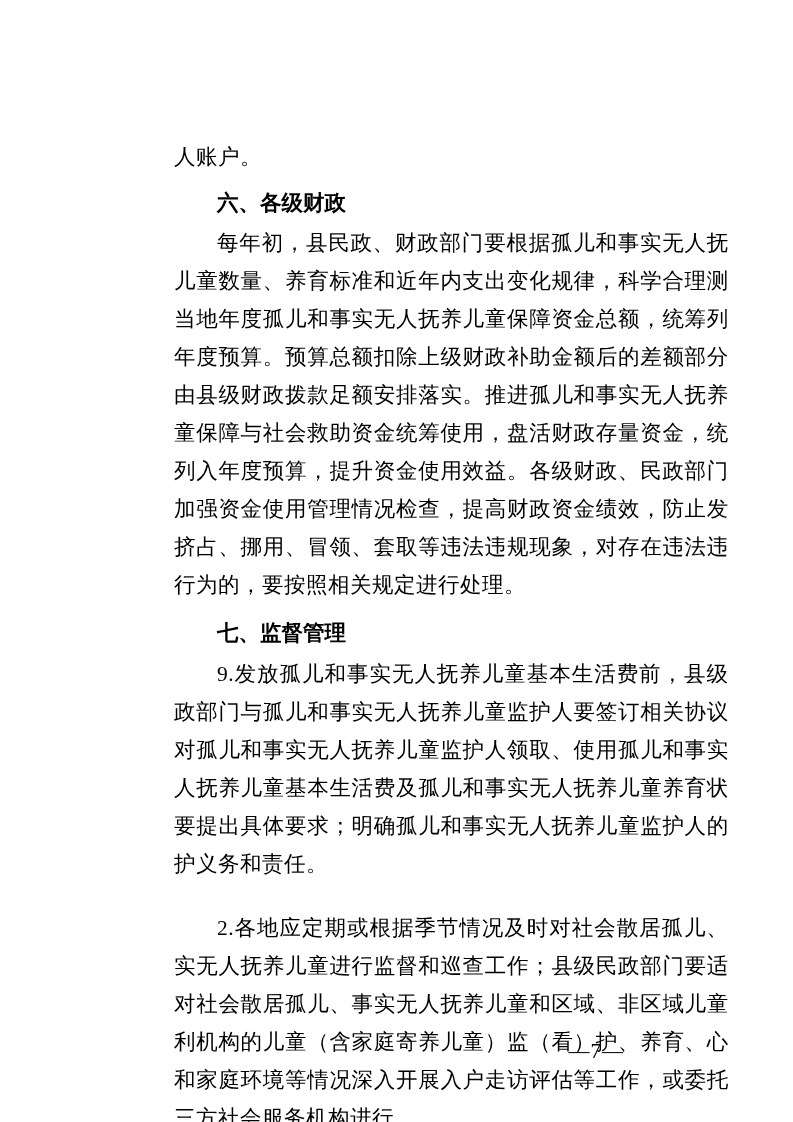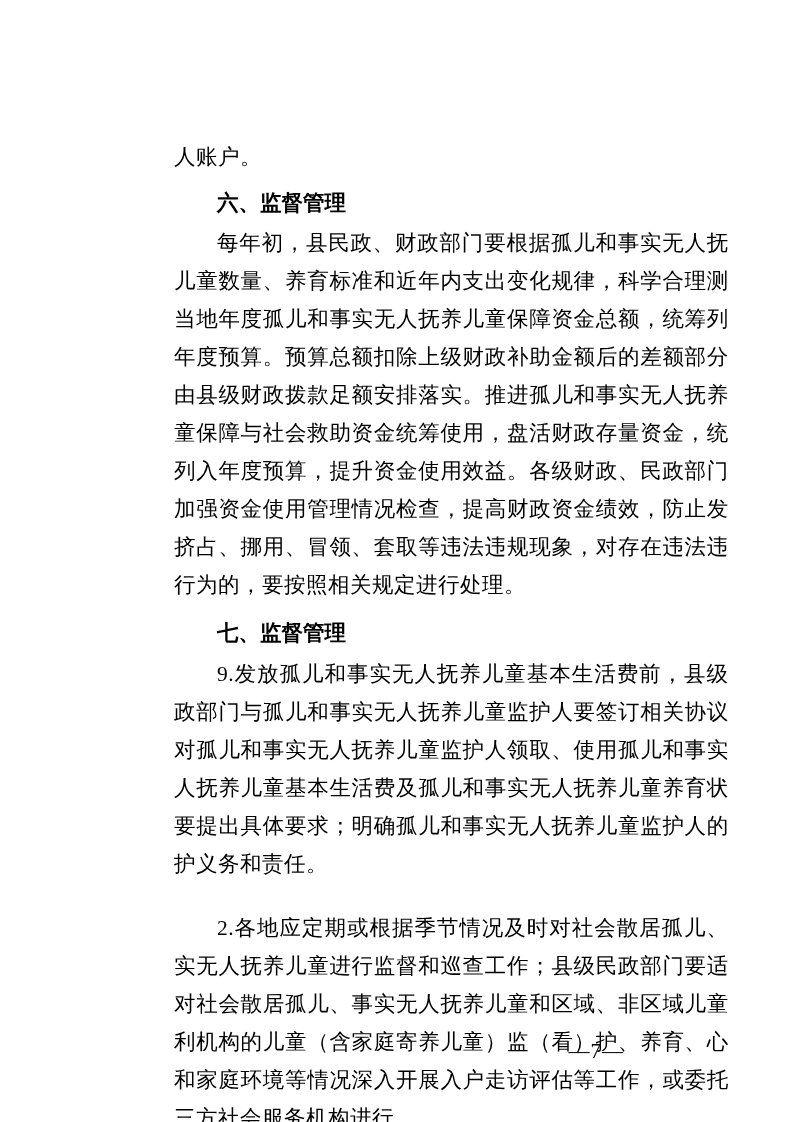--- a/index.html
+++ b/index.html
@@ -77,21 +77,21 @@
 </style>
 </head>
 <body>
 
 <div class="page">
 
   <div class="text-column">
 
     <p class="body-text">人账户。</p>
 
-    <h2 class="section-heading">六、监督管理</h2>
+    <h2 class="section-heading">六、各级财政</h2>
 
     <p class="body-text indent">每年初，县民政、财政部门要根据孤儿和事实无人抚养儿童数量、养育标准和近年内支出变化规律，科学合理测算当地年度孤儿和事实无人抚养儿童保障资金总额，统筹列入年度预算。预算总额扣除上级财政补助金额后的差额部分，由县级财政拨款足额安排落实。推进孤儿和事实无人抚养儿童保障与社会救助资金统筹使用，盘活财政存量资金，统筹列入年度预算，提升资金使用效益。各级财政、民政部门要加强资金使用管理情况检查，提高财政资金绩效，防止发生挤占、挪用、冒领、套取等违法违规现象，对存在违法违规行为的，要按照相关规定进行处理。</p>
 
     <h2 class="section-heading extra-space-above">七、监督管理</h2>
 
     <p class="body-text indent para-gap">9.发放孤儿和事实无人抚养儿童基本生活费前，县级民政部门与孤儿和事实无人抚养儿童监护人要签订相关协议，对孤儿和事实无人抚养儿童监护人领取、使用孤儿和事实无人抚养儿童基本生活费及孤儿和事实无人抚养儿童养育状况要提出具体要求；明确孤儿和事实无人抚养儿童监护人的监护义务和责任。</p>
 
     <p class="body-text indent para-gap-large">2.各地应定期或根据季节情况及时对社会散居孤儿、事实无人抚养儿童进行监督和巡查工作；县级民政部门要适时对社会散居孤儿、事实无人抚养儿童和区域、非区域儿童福利机构的儿童（含家庭寄养儿童）监（看）护、养育、心理和家庭环境等情况深入开展入户走访评估等工作，或委托第三方社会服务机构进行</p>
 
   </div>

